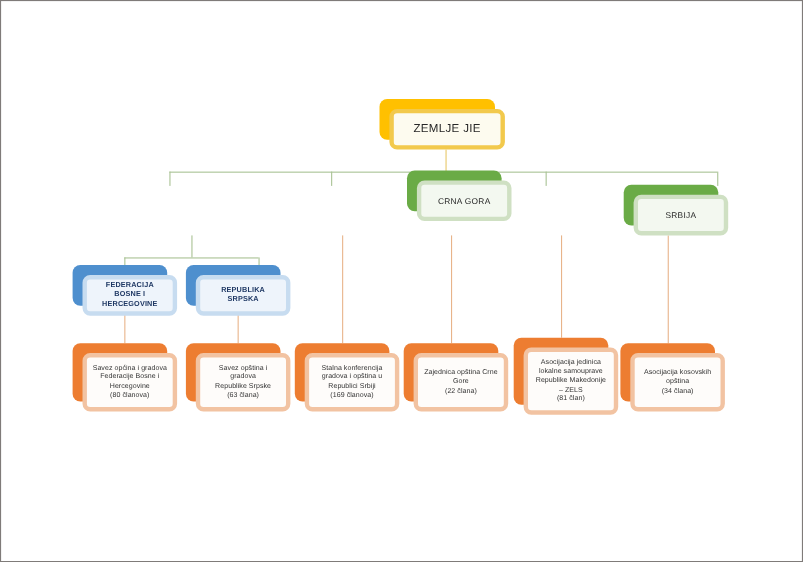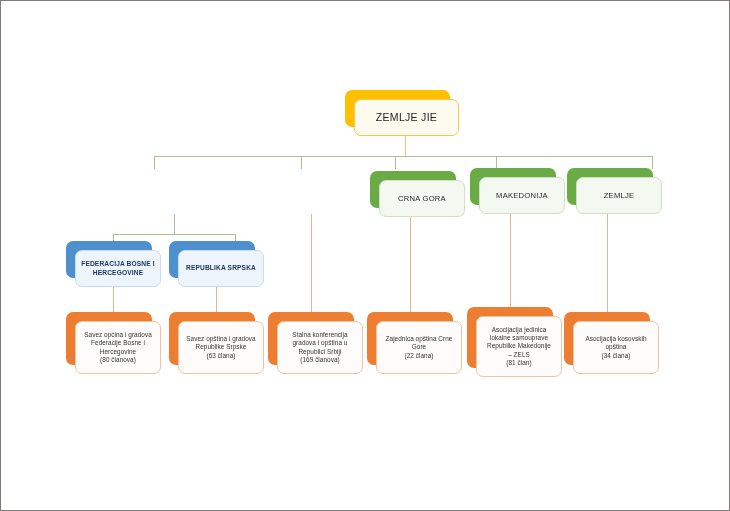--- a/index.html
+++ b/index.html
@@ -44,21 +44,21 @@
     position: absolute;
     left: 0; top: 0;
     width: 100%; height: 100%;
     border-radius: 7px;
   }
   .node .face {
     position: absolute;
     left: 9px; top: 9px;
     width: 100%; height: 100%;
     border-radius: 7px;
-    border: 1px solid #15803d;
+    border: 4px solid #15803d;
     display: flex;
     align-items: center;
     justify-content: center;
     text-align: center;
     padding: 2px 5px;
   }
   .node .face .lbl {
     display: block;
     width: 100%;
     color: #262626;
@@ -144,38 +144,32 @@
 
     <div class="node root" style="left:344px; top:89px; width:105px; height:37px;">
       <div class="shadowblock"></div>
       <div class="face">
         <span class="lbl">ZEMLJE JIE</span>
       </div>
     </div>
 
 
 
-    <div class="node lv-green" style="left:369px; top:170px; width:86px; height:37px;text-decoration:underline;">
+    <div class="node lv-green" style="left:369px; top:154px; width:86px; height:37px;text-decoration:underline;">
       <div class="shadowblock"></div>
       <div class="face">
         <span class="lbl">CRNA GORA</span>
       </div>
     </div>
 
-    <div class="node lv-green" style="left:469px; top:167px; width:86px; height:37px;">
-      <div class="shadowblock"></div>
-      <div class="face">
-        <span class="lbl">MAKEDONIJA</span>
-      </div>
-    </div>
 
     <div class="node lv-green" style="left:566px; top:167px; width:86px; height:37px;">
       <div class="shadowblock"></div>
       <div class="face">
-        <span class="lbl">ZEMLJE</span>
+        <span class="lbl">SRBIJA</span>
       </div>
     </div>
 
     <div class="node lv-blue" style="left:65px; top:240px; width:86px; height:37px;">
       <div class="shadowblock"></div>
       <div class="face">
         <span class="lbl">FEDERACIJA BOSNE I<br>HERCEGOVINE</span>
       </div>
     </div>
 

